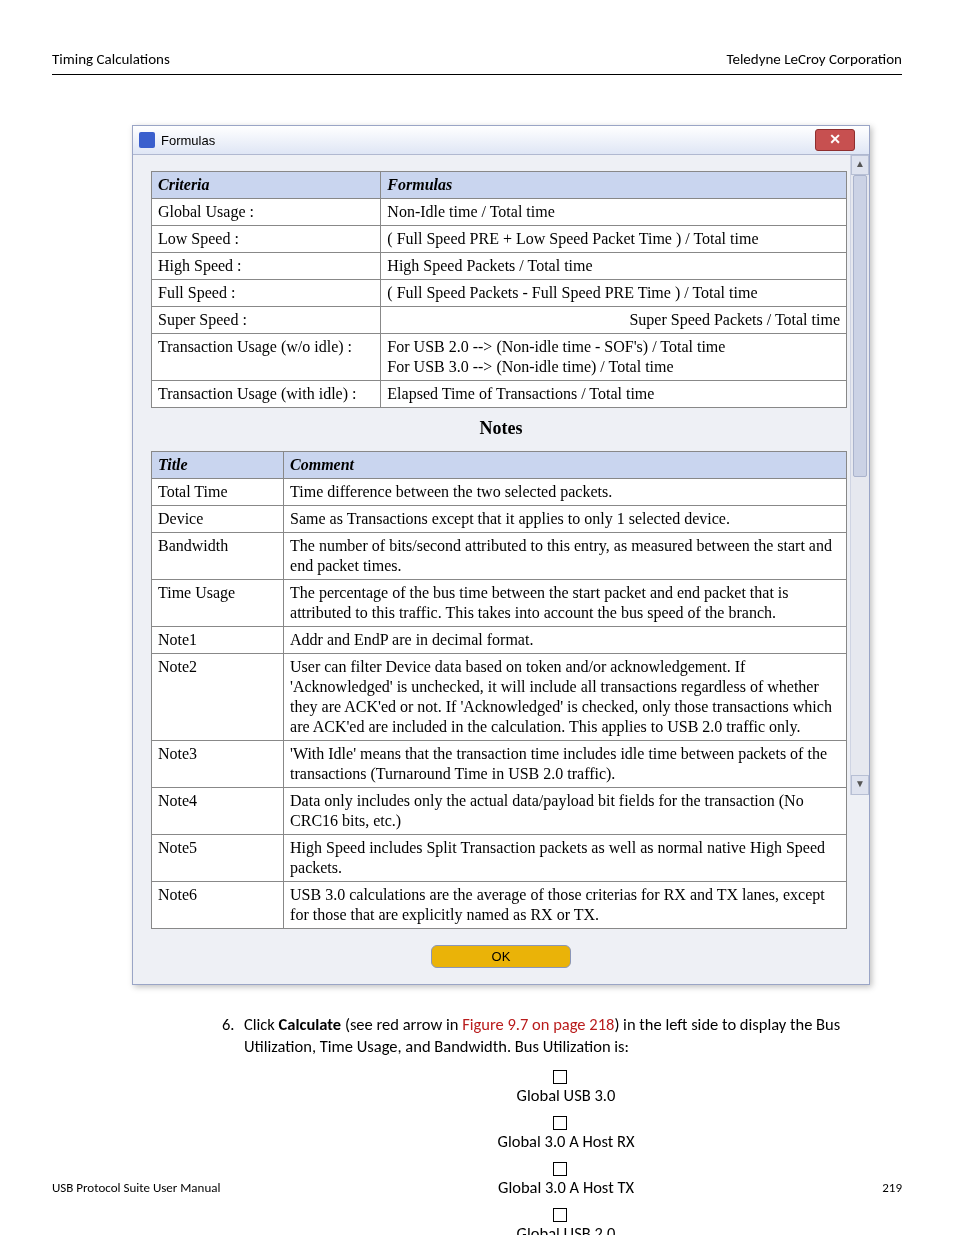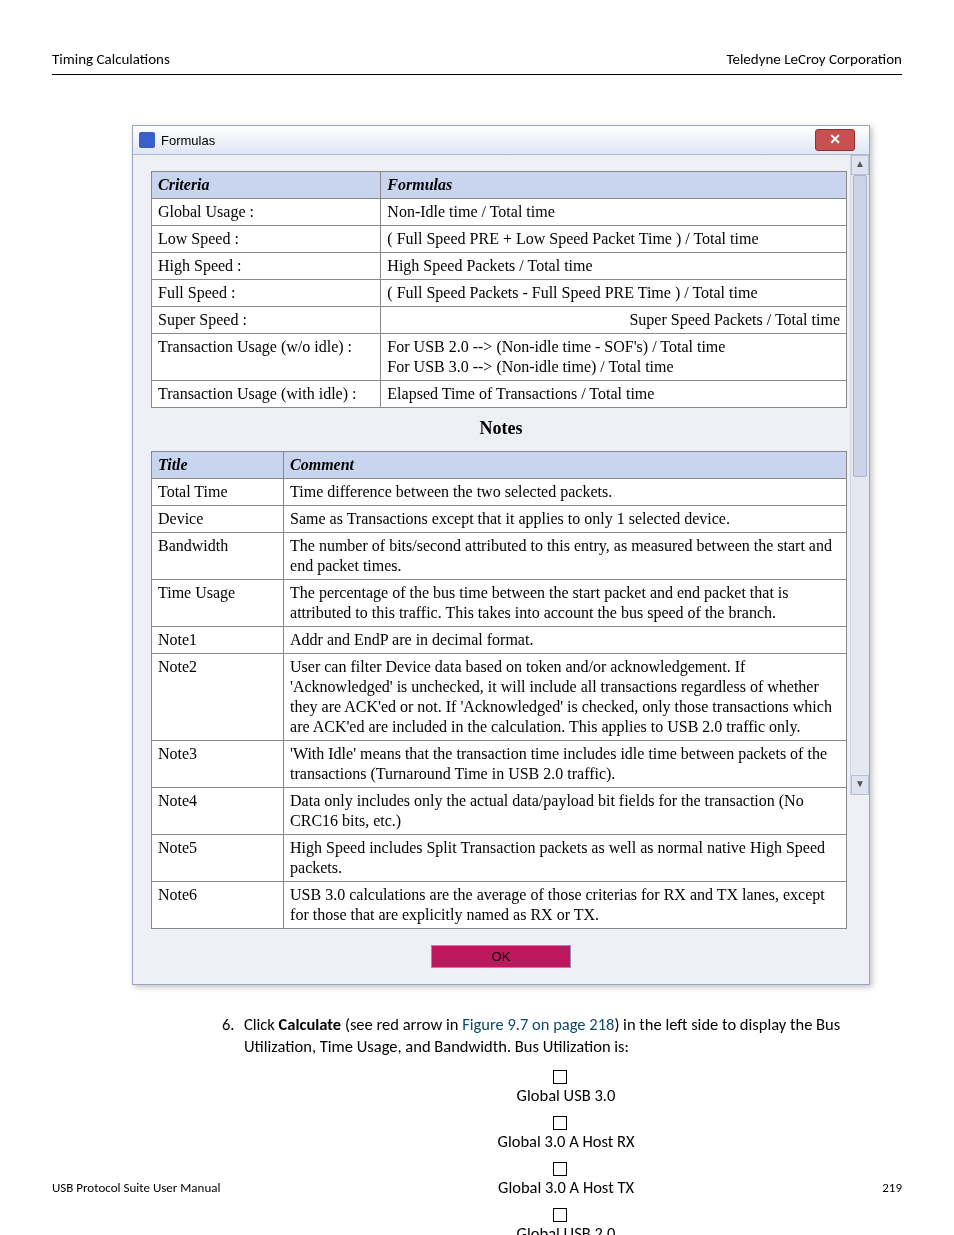--- a/index.html
+++ b/index.html
@@ -14,25 +14,25 @@
   .dlgbody { position:relative; background:#eef0f5; padding:10px 8px 8px; }
   .scroll-gutter { position:absolute; top:0; right:0; width:18px; height:640px; background:#e6e8ef; border-left:1px solid #cfd4e3; }
   .scroll-arrow { height:18px; background:#dfe3ef; border:1px solid #b7bfd4; margin:0; font:10px/16px Arial; text-align:center; color:#555; }
   .scroll-thumb { position:absolute; left:2px; right:2px; top:20px; height:300px; background:#cbd2e5; border:1px solid #aab3cc; border-radius:2px; }
   .tblwrap { margin:6px 14px 10px 10px; background:#fff; }
   .tbl { width:100%; border-collapse:collapse; font-size:16px; }
   .tbl th { background:#c9d5ef; font-family:'Times New Roman',serif; font-weight:bold; text-align:left; border:1px solid #888; padding:4px 6px;font-style:italic; }
   .tbl td { border:1px solid #888; padding:3px 6px; vertical-align:top; line-height:1.25; }
   .notes-hdr { text-align:center; font-family:'Times New Roman',serif; font-weight:bold; font-size:18px; margin:10px 0 12px; }
   .okrow { text-align:center; padding:6px 0 8px; }
-  .okbtn { display:inline-block; min-width:82px; padding:3px 28px; background:#be185d; border:1px solid #8a96b8; border-radius:0; font:13px 'Segoe UI',Arial; cursor:pointer; }
+  .okbtn { display:inline-block; min-width:82px; padding:3px 28px; background:#eab308; border:1px solid #8a96b8; border-radius:6px; font:13px 'Segoe UI',Arial; cursor:pointer; }
   .bodytxt { margin:28px 60px 0 170px; font-size:16.5px; line-height:1.35; }
   .bodytxt .num { display:flex; }
   .bodytxt .num > .n { width:22px; flex:0 0 auto; }
-  .bodytxt .lnk { color:#0c4a6e; }
+  .bodytxt .lnk { color:#b91c1c; }
   .checklist { margin:8px 0 0 68px; }
   .checklist .row { display:flex; align-items:center; margin:6px 0;flex-direction:column; }
   .checklist .box { width:12px; height:12px; border:1.5px solid #000; margin:4px 12px 0 0; flex:0 0 auto; }
 </style>
 </head>
 <body>
 
 <div class="page">
   <div class="hdr">
     <span>Timing Calculations</span>

